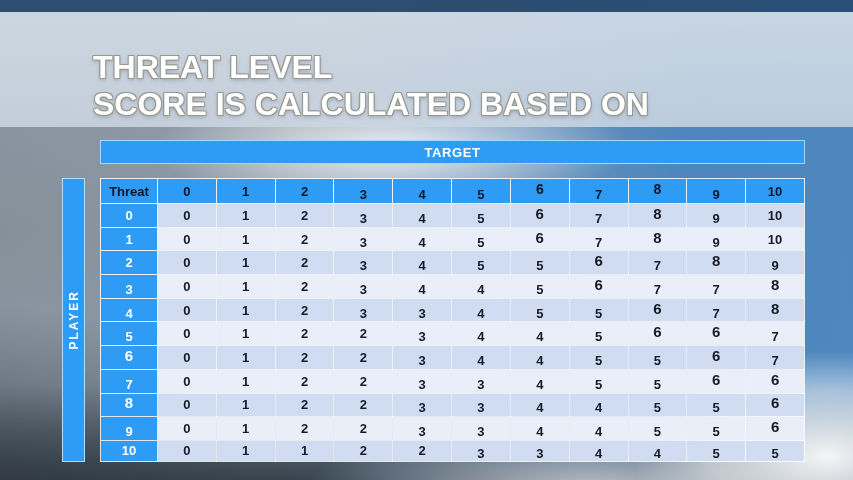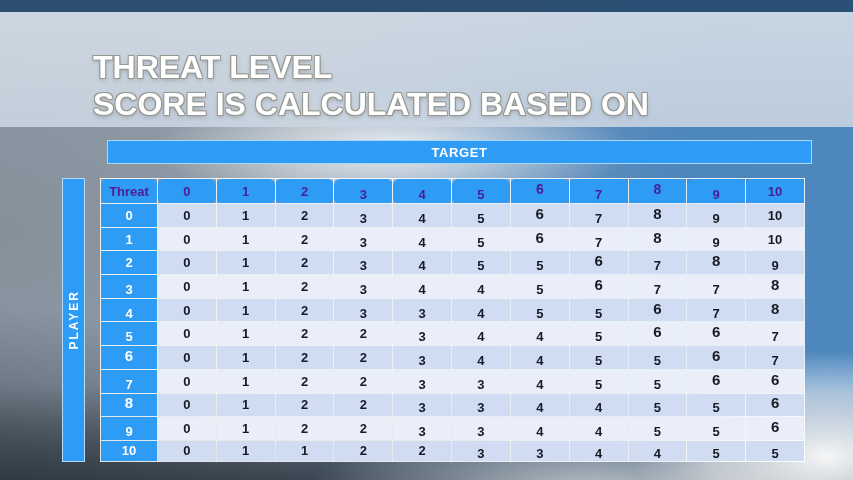--- a/index.html
+++ b/index.html
@@ -24,42 +24,42 @@
     position:absolute;left:93px;top:28px;width:700px;
     font-size:32px;line-height:37px;font-weight:bold;letter-spacing:0px;
     color:#ffffff;text-transform:uppercase;
     text-shadow:-1px -1px 0 #989892, 1px -1px 0 #989892, -1px 1px 0 #989892, 1px 1px 0 #989892, 0 2px 4px rgba(70,70,70,0.35);
   }
   .page-title span{display:block;}
   .target-bar{
     position:absolute;left:100px;top:140px;width:705px;height:24px;
     background:#2e9bf4;border:1px solid #a9d7fa;box-sizing:border-box;
     display:flex;align-items:center;justify-content:center;
-    color:#fff;font-size:13px;font-weight:bold;letter-spacing:0.6px;margin-left:7px;
+    color:#fff;font-size:13px;font-weight:bold;letter-spacing:0.6px;
   }
   .player-bar{
     position:absolute;left:62px;top:178px;width:23px;height:284px;
     background:#2e9bf4;border:1px solid #b5dcfa;box-sizing:border-box;
     display:flex;align-items:center;justify-content:center;
   }
   .player-bar .vtext{
     writing-mode:vertical-rl;transform:rotate(180deg);
     color:#fff;font-size:12px;font-weight:bold;letter-spacing:2px;
   }
   .score-table{
     position:absolute;left:100px;top:178px;width:705px;height:284px;
     border-collapse:collapse;table-layout:fixed;
     border:1px solid #e6edf7;
   }
   .score-table th,.score-table td{
     padding:0;text-align:center;vertical-align:middle;
     border:1px solid rgba(255,255,255,0.85);
     font-weight:bold;overflow:hidden;
   }
-  .score-table thead th{background:#2e9bf4;color:#4c1d95;font-size:13px;height:24px;border-radius:6px;}
+  .score-table thead th{background:#2e9bf4;color:#0f172a;font-size:13px;height:24px;}
   .score-table tbody th.row-label{background:#2e9bf4;color:#ffffff;font-size:13px;}
   .score-table tbody td{color:#151a24;font-size:13px;}
   .score-table tbody tr:nth-child(odd) td{background:#cfdcf2;}
   .score-table tbody tr:nth-child(even) td{background:#e9eef9;}
   .dip{position:relative;display:inline-block;top:3px;}
   .rise{position:relative;display:inline-block;top:-2px;font-size:15px;}
   thead .dip{top:3px;}thead .rise{top:-2px;font-size:14px;}
 </style>
 </head>
 <body>

